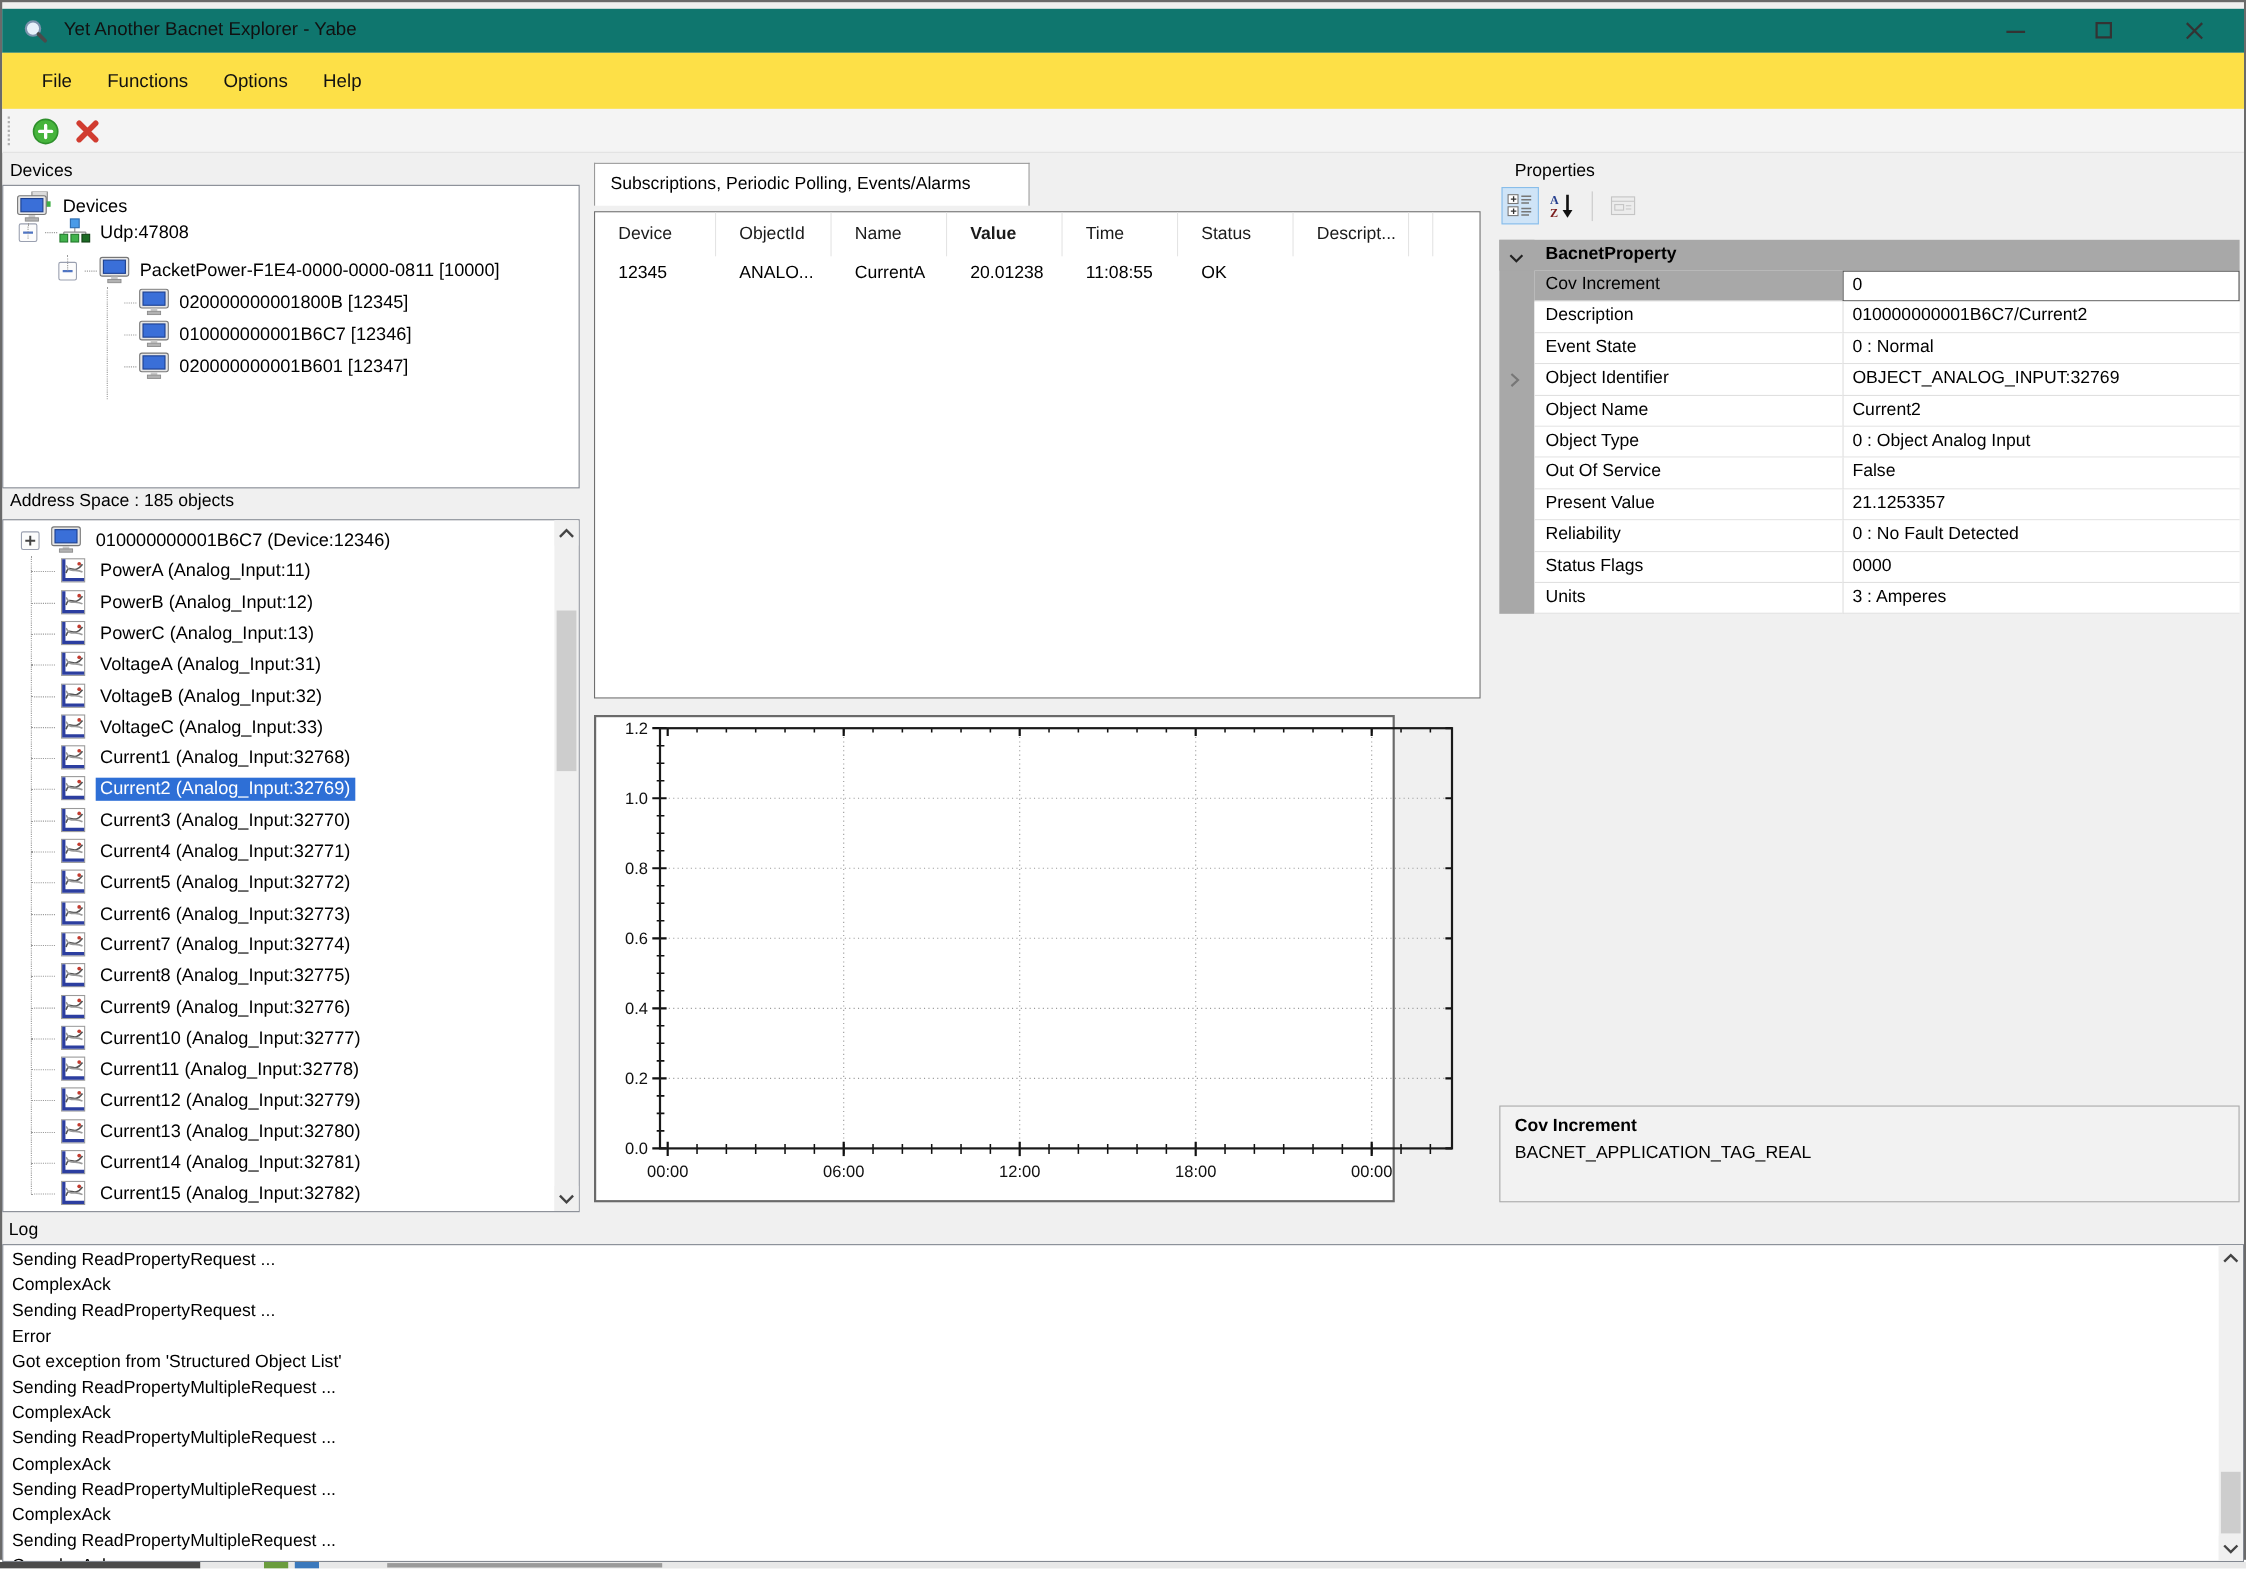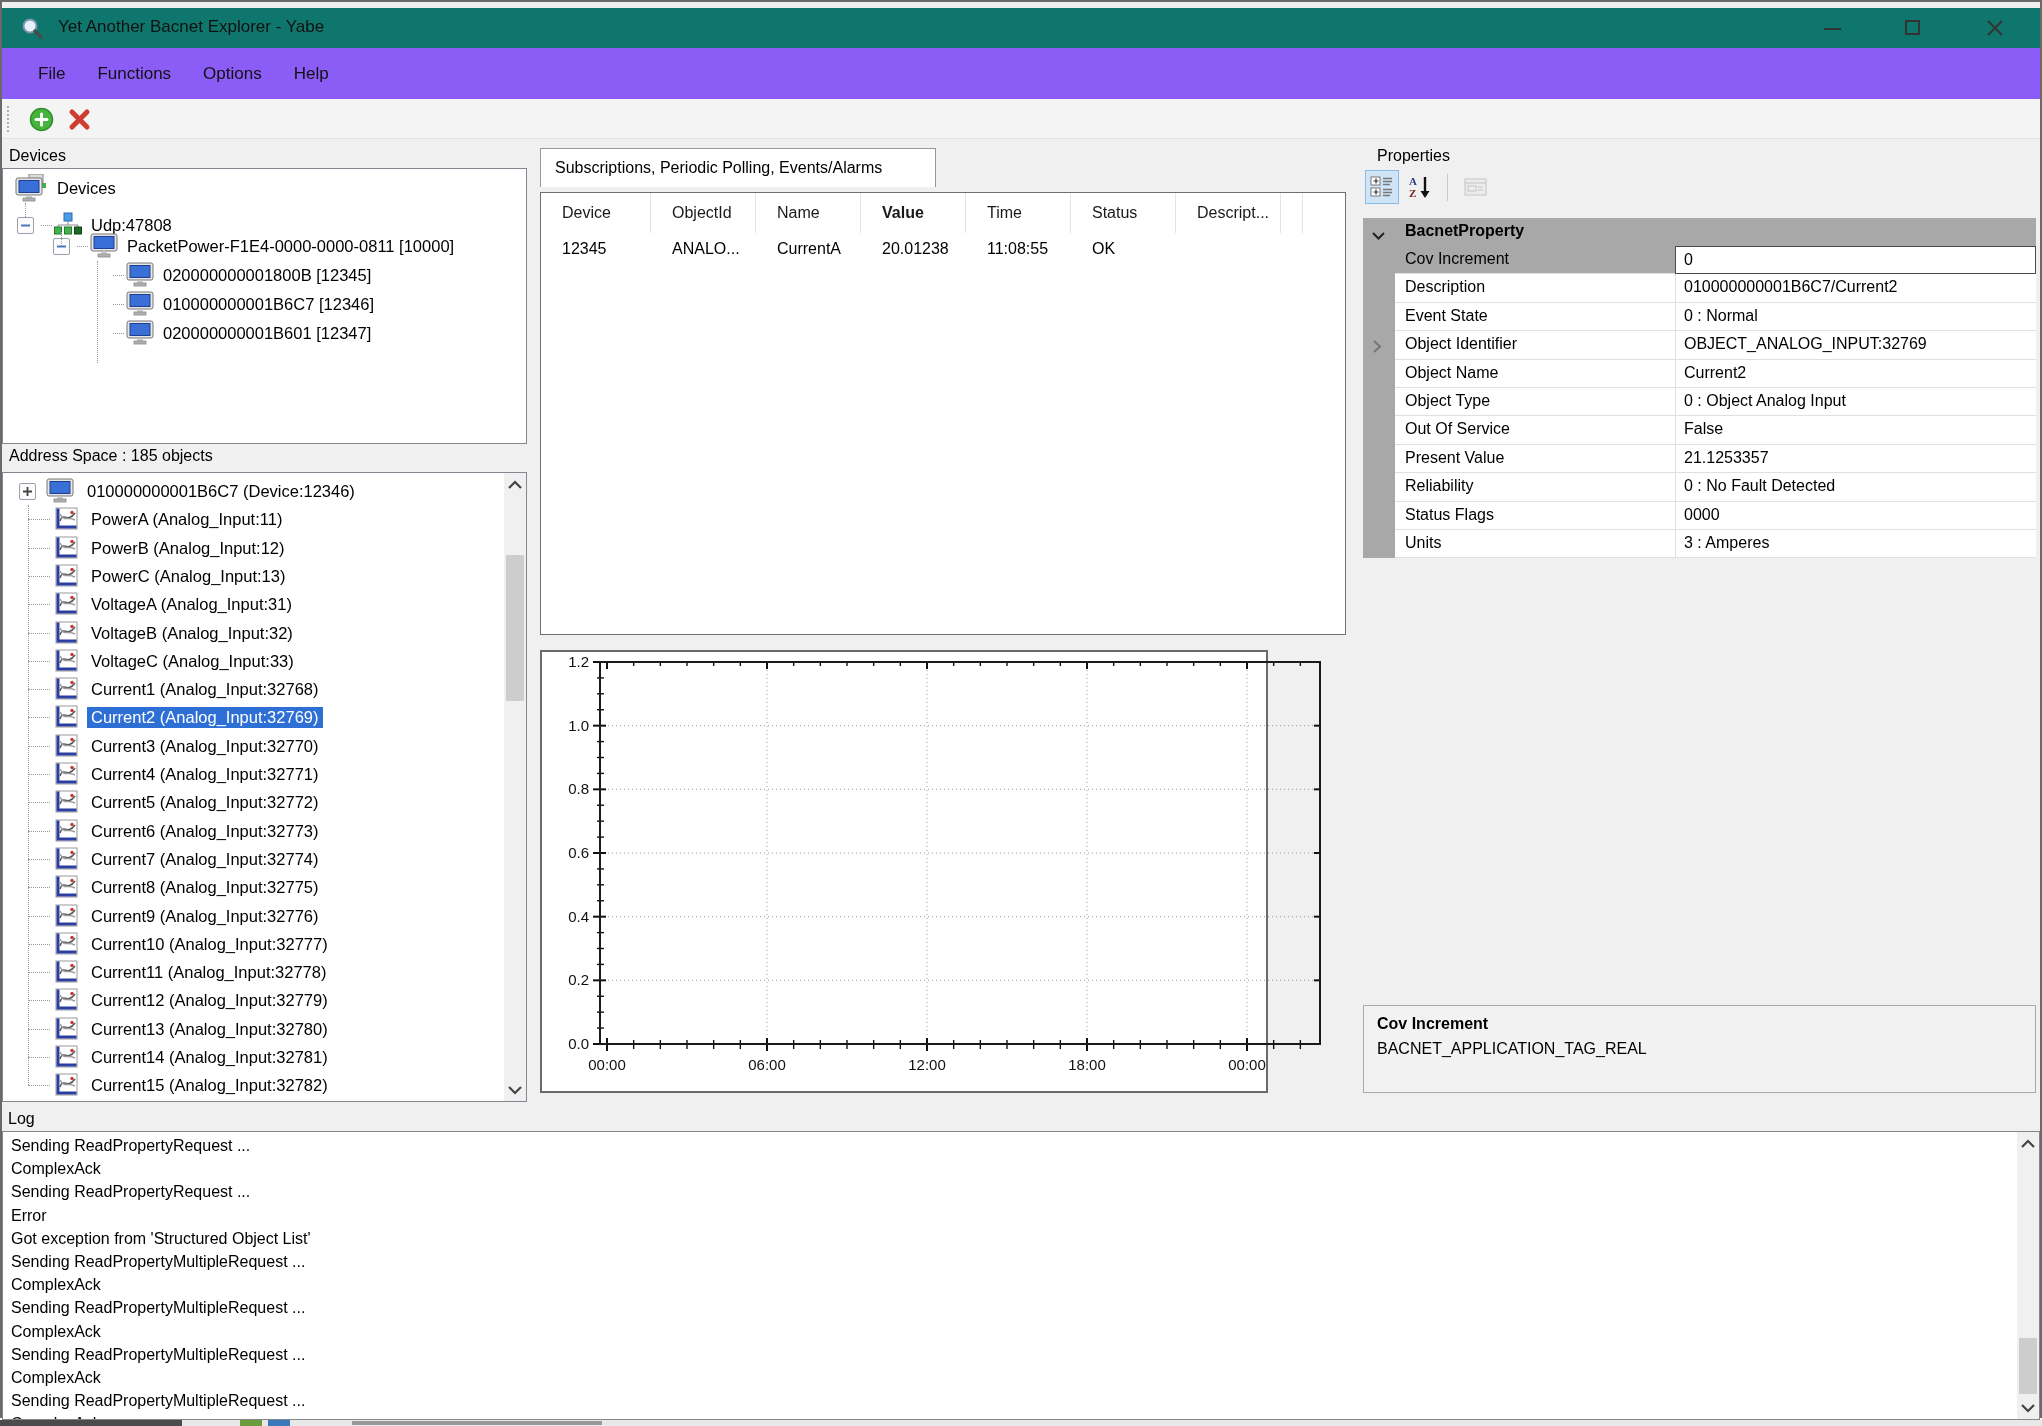--- a/index.html
+++ b/index.html
@@ -7,21 +7,21 @@
        font-family:"Liberation Sans", sans-serif;overflow:hidden;color:#000;}
   .abs{position:absolute;}
   
   .win-frame{position:absolute;left:0;top:6;width:2038px;height:1414px;
              border:2px solid #6a6a6a;background:#f0f0f0;}
   .top-sliver{position:absolute;left:0;top:0;width:128px;height:6px;background:#4b4b4b;}
   .titlebar{position:absolute;left:2px;top:8px;width:2038px;height:40px;background:#0f766e;}
   .title-text{position:absolute;left:56px;top:9px;font-size:17px;color:#111;}
   .winbtn{position:absolute;top:0;width:62px;height:40px;display:flex;align-items:center;justify-content:center;}
   
-  .menubar{position:absolute;left:2px;top:48px;width:2038px;height:51px;background:#8b5cf6;
+  .menubar{position:absolute;left:2px;top:48px;width:2038px;height:51px;background:#fde047;
            display:flex;align-items:center;padding-left:20px;box-sizing:border-box;}
   .menu-item{font-size:17px;padding:0 16px;color:#111;}
   .toolbar{position:absolute;left:2px;top:99px;width:2038px;height:40px;background:#f4f4f4;
            border-bottom:1px solid #e2e2e2;box-sizing:border-box;}
   .tb-grip{position:absolute;left:5px;top:7px;height:26px;border-left:2px dotted #b0b0b0;}
   .tb-btn{position:absolute;top:5px;width:30px;height:30px;display:flex;align-items:center;justify-content:center;}
   
   .panel-label{font-size:16px;color:#000;white-space:nowrap;}
   .sunken{background:#fff;border:1px solid #828790;box-sizing:border-box;overflow:hidden;}
   
@@ -120,21 +120,21 @@
       <span class="abs" style="left: 12px; top: 0px;"><svg width="34" height="30" viewBox="0 0 34 30">
           <rect x="14" y="0" width="14" height="13" fill="#dcdcdc" stroke="#888"></rect>
           <rect x="26" y="9" width="5" height="5" fill="#3faf46"></rect>
           <rect x="1" y="4" width="26" height="17" rx="2" fill="#e6e6e6" stroke="#777"></rect>
           <rect x="4" y="6.5" width="20" height="12" fill="#3a6fd8" stroke="#1c3f8f"></rect>
           <rect x="11" y="21.5" width="6" height="2.5" fill="#c9c9c9"></rect>
           <rect x="8" y="24" width="12" height="3" fill="#b2b2b2" stroke="#8a8a8a" stroke-width="0.8"></rect>
         </svg></span>
       <span class="lbl" style="left: 50px;">Devices</span>
     </div>
-    <div class="trow" style="top: 42px;">
+    <div class="trow" style="top: 28px;">
       <span class="expander" style="left: 14px; top: 6px;">
         <svg width="11" height="11">
           <line x1="1" y1="5.5" x2="10" y2="5.5" stroke="#4f74c2" stroke-width="2"></line>
         </svg>
       </span>
       <span class="guide h" style="left: 38px; top: 14px; width: 11px;"></span>
       <span class="abs" style="left: 50px; top: 1px;"><svg width="30" height="24" viewBox="0 0 30 24">
           <line x1="15" y1="9" x2="15" y2="13" stroke="#8a8a8a"></line>
           <line x1="5" y1="13" x2="25" y2="13" stroke="#8a8a8a"></line>
           <line x1="5" y1="13" x2="5" y2="15" stroke="#8a8a8a"></line>

